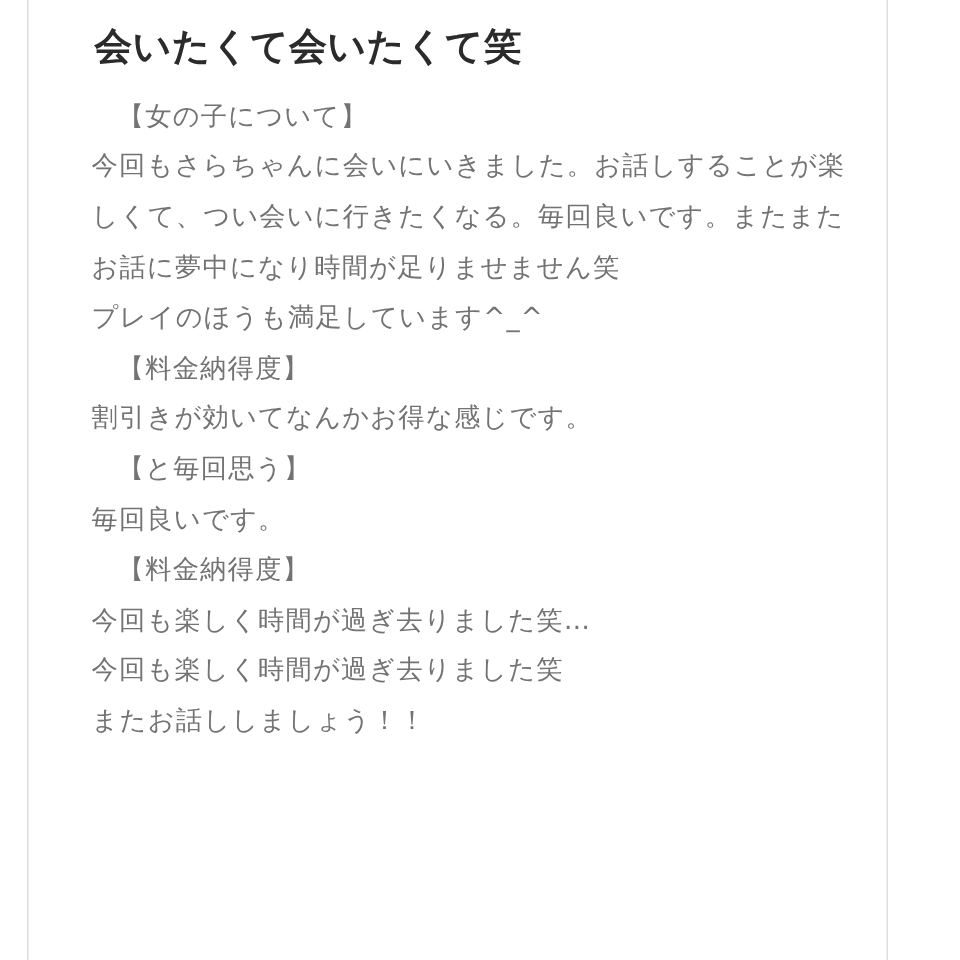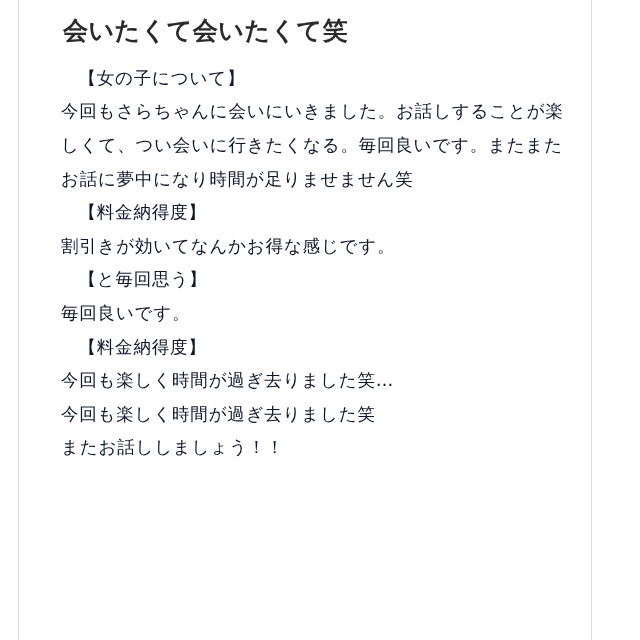--- a/index.html
+++ b/index.html
@@ -53,21 +53,21 @@
     font-weight: bold;
     color: #2b2b2b;
     letter-spacing: 0.5px;
     line-height: 1.35;
     margin: 4px 0 14px 2px;
     white-space: nowrap;
   }
   .body-block {
     font-family: "DejaVu Sans", sans-serif;
     font-size: 17.5px;
-    color: #0f172a;
+    color: #737373;
     line-height: 1.92;
     letter-spacing: 0.8px;
   }
   .para {
     margin: 0;
     word-break: break-all;
   }
   .para.indent {
     text-indent: 1em;
   }
@@ -80,20 +80,21 @@
   <div class="rail-left"></div>
   <div class="rail-right"></div>
 
   <div class="content">
 
     <div class="doc-title">会いたくて会いたくて笑</div>
 
     <div class="body-block">
       <p class="para indent">【女の子について】</p>
       <p class="para">今回もさらちゃんに会いにいきました。お話しすることが楽しくて、つい会いに行きたくなる。毎回良いです。またまたお話に夢中になり時間が足りませません笑</p>
+      <p class="para">プレイのほうも満足しています^_^</p>
       <p class="para indent">【料金納得度】</p>
       <p class="para">割引きが効いてなんかお得な感じです。</p>
       <p class="para indent">【と毎回思う】</p>
       <p class="para">毎回良いです。</p>
       <p class="para indent">【料金納得度】</p>
       <p class="para">今回も楽しく時間が過ぎ去りました笑…</p>
       <p class="para">今回も楽しく時間が過ぎ去りました笑</p>
       <p class="para">またお話ししましょう！！</p>
     </div>
 

